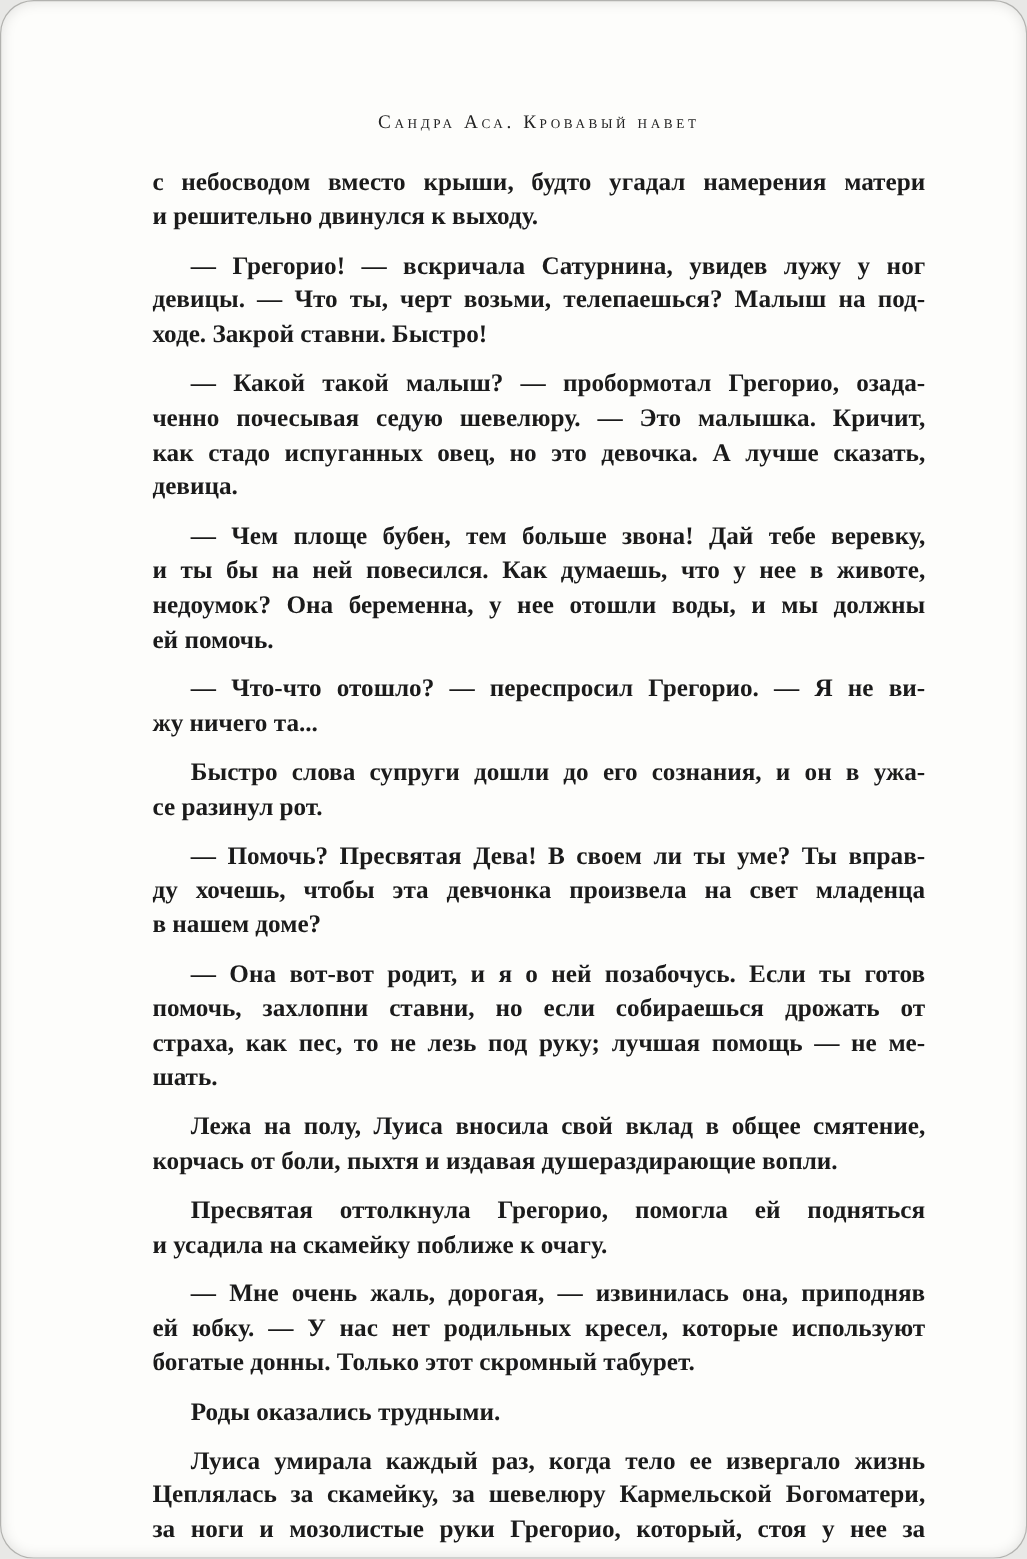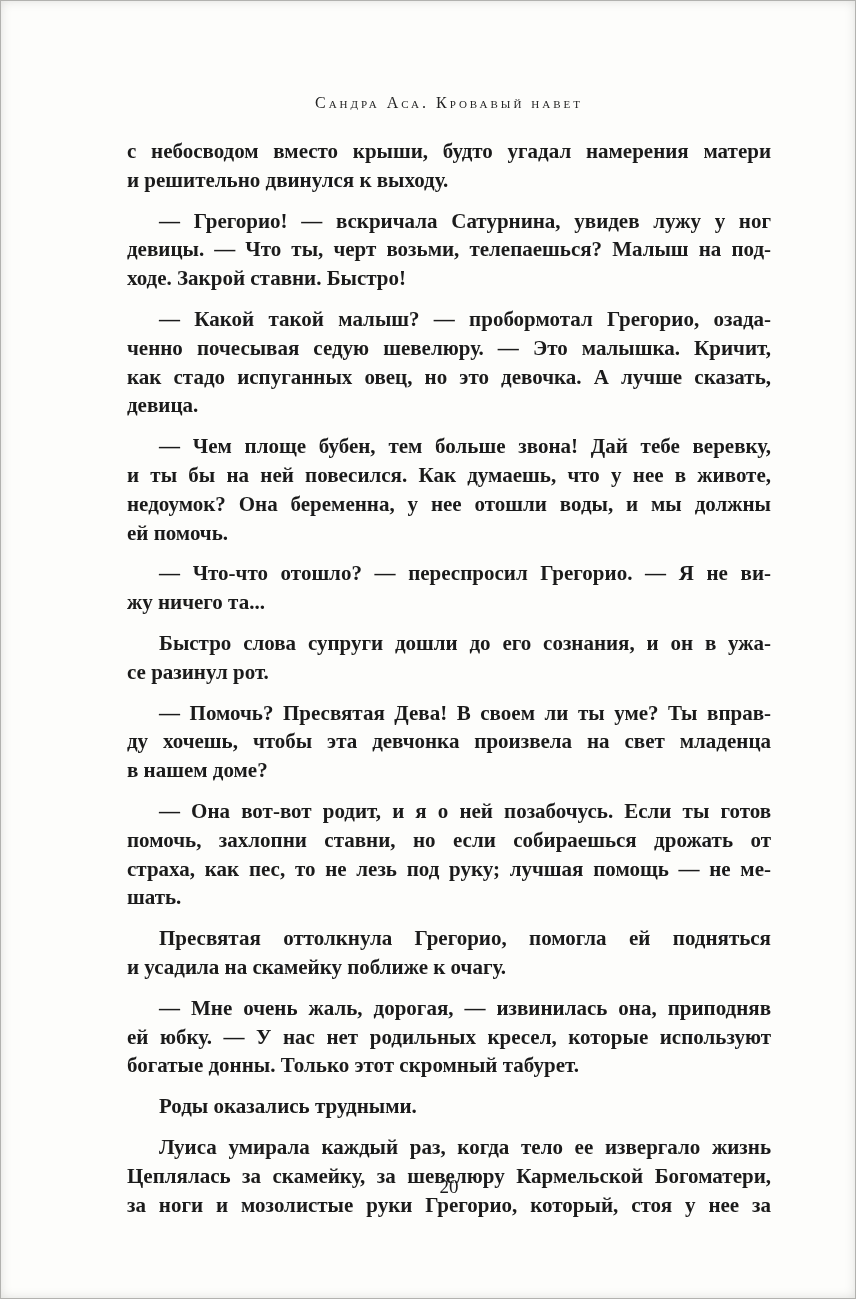--- a/index.html
+++ b/index.html
@@ -10,20 +10,21 @@
   .page {
     position: relative;
     width: 856px;
     height: 1299px;
     margin: 0 auto;
     background: #fdfdfb;
     box-shadow: inset 0 0 0 1px #b2b2af, inset 0 0 12px rgba(0,0,0,0.14);
     overflow: hidden;
     font-family: "Liberation Serif", serif;
     color: #1b1b1b;
+    border-radius: 28px;
   }
   .running-header {
     position: absolute;
     top: 94px;
     left: 127px;
     width: 644px;
     text-align: center;
     font-size: 16px;
     font-variant: small-caps;
     letter-spacing: 3px;
@@ -105,32 +106,35 @@
         <div class="line">ду хочешь, чтобы эта девчонка произвела на свет младенца</div>
         <div class="line last">в нашем доме?</div>
       </div>
       <div class="paragraph">
         <div class="line first-indent">— Она вот-вот родит, и я о ней позабочусь. Если ты готов</div>
         <div class="line">помочь, захлопни ставни, но если собираешься дрожать от</div>
         <div class="line">страха, как пес, то не лезь под руку; лучшая помощь — не ме-</div>
         <div class="line last">шать.</div>
       </div>
       <div class="paragraph">
+        <div class="line first-indent">Лежа на полу, Луиса вносила свой вклад в общее смятение,</div>
+        <div class="line last">корчась от боли, пыхтя и издавая душераздирающие вопли.</div>
+      </div>
+      <div class="paragraph">
         <div class="line first-indent">Пресвятая оттолкнула Грегорио, помогла ей подняться</div>
         <div class="line last">и усадила на скамейку поближе к очагу.</div>
       </div>
       <div class="paragraph">
         <div class="line first-indent">— Мне очень жаль, дорогая, — извинилась она, приподняв</div>
         <div class="line">ей юбку. — У нас нет родильных кресел, которые используют</div>
         <div class="line last">богатые донны. Только этот скромный табурет.</div>
       </div>
       <div class="paragraph">
         <div class="line first-indent last">Роды оказались трудными.</div>
       </div>
       <div class="paragraph">
         <div class="line first-indent">Луиса умирала каждый раз, когда тело ее извергало жизнь</div>
         <div class="line">Цеплялась за скамейку, за шевелюру Кармельской Богоматери,</div>
         <div class="line">за ноги и мозолистые руки Грегорио, который, стоя у нее за</div>
       </div>
     </div>
 
-  <div class="page-number">20</div>
 </div>
 
 </body></html>

